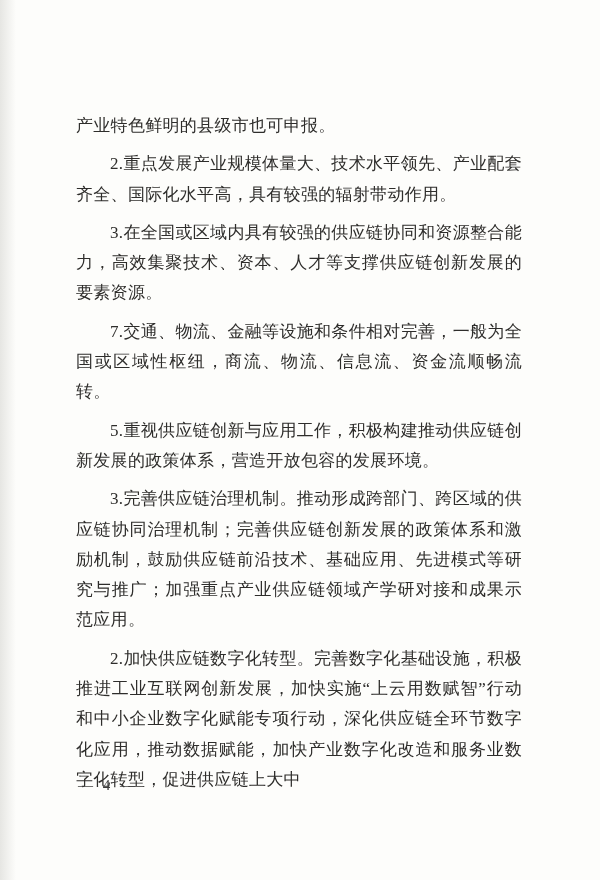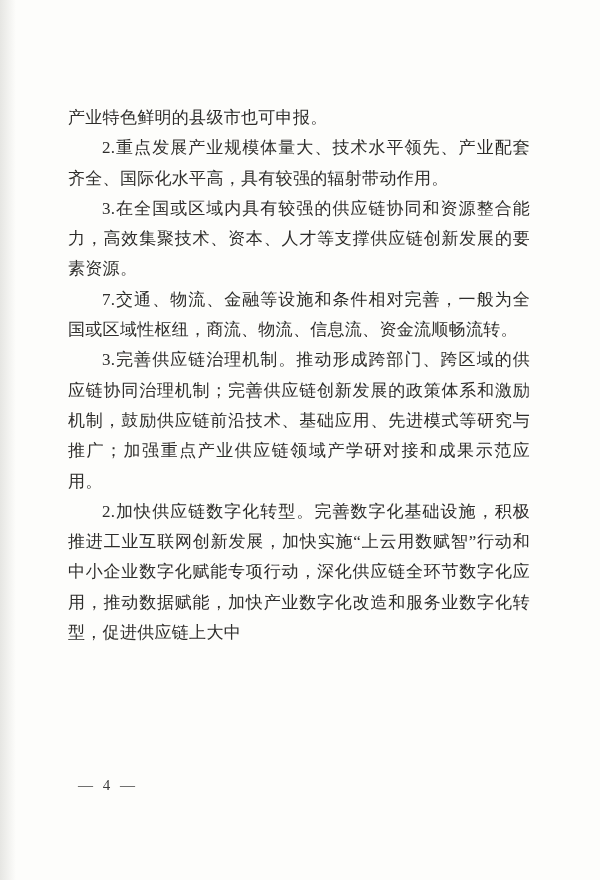--- a/index.html
+++ b/index.html
@@ -24,21 +24,21 @@
     background: linear-gradient(to right, rgba(110,110,100,0.16), rgba(255,255,255,0));
     pointer-events: none;
   }
   .content {
     position: absolute;
     left: 68px;
     top: 103px;
     width: 462px;
   }
   .para {
-    margin: 0;
+    margin: 8px;
     font-family: "Liberation Serif", "DejaVu Serif", serif;
     font-size: 17px;
     line-height: 30.3px;
     color: #2e2d2b;
     text-align: justify;
     letter-spacing: 0.3px;
   }
   .indent {
     text-indent: 2em;
   }
@@ -67,20 +67,21 @@
     <p class="para">产业特色鲜明的县级市也可申报。</p>
 
 
 
     <p class="para indent">2.重点发展产业规模体量大、技术水平领先、产业配套齐全、国际化水平高，具有较强的辐射带动作用。</p>
 
     <p class="para indent">3.在全国或区域内具有较强的供应链协同和资源整合能力，高效集聚技术、资本、人才等支撑供应链创新发展的要素资源。</p>
 
     <p class="para indent">7.交通、物流、金融等设施和条件相对完善，一般为全国或区域性枢纽，商流、物流、信息流、资金流顺畅流转。</p>
 
+    <p class="para indent">5.重视供应链创新与应用工作，积极构建推动供应链创新发展的政策体系，营造开放包容的发展环境。</p>
 
 
     <p class="para indent">3.完善供应链治理机制。推动形成跨部门、跨区域的供应链协同治理机制；完善供应链创新发展的政策体系和激励机制，鼓励供应链前沿技术、基础应用、先进模式等研究与推广；加强重点产业供应链领域产学研对接和成果示范应用。</p>
 
     <p class="para indent">2.加快供应链数字化转型。完善数字化基础设施，积极推进工业互联网创新发展，加快实施“上云用数赋智”行动和中小企业数字化赋能专项行动，深化供应链全环节数字化应用，推动数据赋能，加快产业数字化改造和服务业数字化转型，促进供应链上大中</p>
   </main>
 
   <footer class="page-number">— 4 —</footer>
 </div>
 

